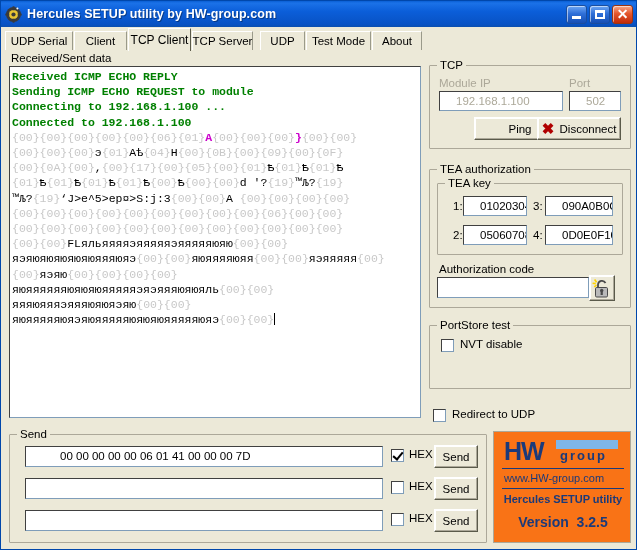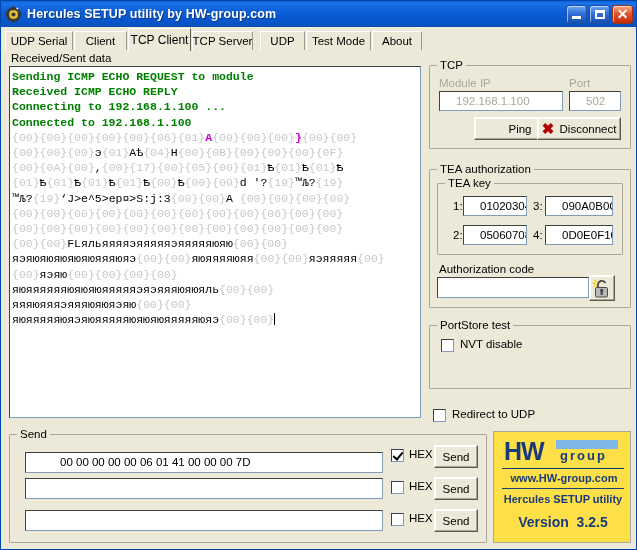--- a/index.html
+++ b/index.html
@@ -149,37 +149,37 @@
     box-sizing:border-box;background:#fff;
     border:1px solid #7f9db9;border-top-color:#404040;border-left-color:#404040;
     font-size:11.5px;color:#000;padding:2px 3px;line-height:15px;
     font-family:"Liberation Sans",sans-serif;
     white-space:nowrap;overflow:hidden;
   }
 
   
   .logobox{
     position:absolute;left:492px;top:430px;width:138px;height:112px;
-    background:#fde047;border:1px solid #aca899;
+    background:#f97316;border:1px solid #aca899;
     box-sizing:border-box;
   }
   .lg-hw{
     position:absolute;left:10px;top:6px;
     font-size:25px;font-weight:bold;color:#1b3a7a;
     font-family:"Liberation Sans",sans-serif;letter-spacing:-1px;line-height:26px;
   }
   .lg-bar{position:absolute;left:62px;top:8px;width:62px;height:9px;background:#7fb6e8;}
   .lg-group{
     position:absolute;left:66px;top:17px;font-size:13px;font-weight:bold;
     color:#1b3a7a;letter-spacing:2px;line-height:14px;
   }
   .lg-rule{position:absolute;left:8px;top:36px;width:122px;height:1px;background:#1b3a7a;}
   .lg-url{
-    position:absolute;left:10px;top:39px;width:120px;text-align:center;
-    font-size:11px;font-weight:bold;color:#1b3a7a;line-height:14px;
+    position:absolute;left:10px;top:39px;width:120px;text-align:left;
+    font-size:11px;font-weight:normal;color:#1b3a7a;line-height:14px;
   }
   .lg-rule2{position:absolute;left:8px;top:56px;width:122px;height:1px;background:#1b3a7a;}
   .lg-app{
     position:absolute;left:6px;top:60px;width:126px;text-align:center;
     font-size:11px;font-weight:bold;color:#1b3a7a;line-height:15px;
   }
   .lg-ver{
     position:absolute;left:6px;top:82px;width:126px;text-align:center;
     font-size:14px;font-weight:bold;color:#1b3a7a;line-height:16px;
   }
@@ -233,22 +233,22 @@
     <div class="tab" style="left:73px;width:53px;">Client</div>
     <div class="tab active" style="left:127px;width:63px;">TCP Client</div>
     <div class="tab" style="left:191px;width:61px;">TCP Server</div>
     <div class="tab" style="left:259px;width:45px;">UDP</div>
     <div class="tab" style="left:305px;width:65px;">Test Mode</div>
     <div class="tab" style="left:371px;width:50px;">About</div>
   </div>
 
   <div class="rsd-label">Received/Sent data</div>
   <div class="console" id="console">
+      <div class="cline green">Received ICMP ECHO REPLY</div>
       <div class="cline green">Sending ICMP ECHO REQUEST to module</div>
-      <div class="cline green">Received ICMP ECHO REPLY</div>
       <div class="cline green">Connecting to 192.168.1.100 ...</div>
       <div class="cline green">Connected to 192.168.1.100</div>
       <div class="cline data"><span class="hx">{00}{00}{00}{00}{00}{06}{01}</span><span class="pk">A</span><span class="hx">{00}{00}{00}</span><span class="pk">}</span><span class="hx">{00}{00}</span></div>
       <div class="cline data"><span class="hx">{00}{00}{00}</span><span class="bk">э</span><span class="hx">{01}</span><span class="bk">Aѣ</span><span class="hx">{04}</span><span class="bk">H</span><span class="hx">{00}{0B}{00}{09}{00}{0F}</span></div>
       <div class="cline data"><span class="hx">{00}{0A}{00}</span><span class="bk">,</span><span class="hx">{00}{17}{00}{05}{00}{01}</span><span class="bk">Ѣ</span><span class="hx">{01}</span><span class="bk">Ѣ</span><span class="hx">{01}</span><span class="bk">Ѣ</span></div>
       <div class="cline data"><span class="hx">{01}</span><span class="bk">Ѣ</span><span class="hx">{01}</span><span class="bk">Ѣ</span><span class="hx">{01}</span><span class="bk">Ѣ</span><span class="hx">{01}</span><span class="bk">Ѣ</span><span class="hx">{00}</span><span class="bk">Ѣ</span><span class="hx">{00}{00}</span><span class="bk">d '?</span><span class="hx">{19}</span><span class="bk">™Љ?</span><span class="hx">{19}</span></div>
       <div class="cline data"><span class="bk">™Љ?</span><span class="hx">{19}</span><span class="bk">‘J&gt;e^5&gt;ep¤&gt;S:j:3</span><span class="hx">{00}{00}</span><span class="bk">A </span><span class="hx">{00}{00}{00}{00}</span></div>
       <div class="cline data"><span class="hx">{00}{00}{00}{00}{00}{00}{00}{00}{00}{06}{00}{00}</span></div>
       <div class="cline data"><span class="hx">{00}{00}{00}{00}{00}{00}{00}{00}{00}{00}{00}{00}</span></div>
       <div class="cline data"><span class="hx">{00}{00}</span><span class="bk">FLяльяяяяэяяяяяэяяяяяюяю</span><span class="hx">{00}{00}</span></div>
@@ -312,21 +312,21 @@
     <div class="cbl" style="left:31px;top:19px;">NVT disable</div>
   </div>
 
   <div class="cbox" style="left:432px;top:408px;"></div>
   <div class="cbl" style="left:451px;top:407px;">Redirect to UDP</div>
 
   <div class="gb" id="gb-send">
     <div class="gb-frame" style="top:6px;"></div>
     <div class="gb-cap">Send</div>
 
-    <div class="sendrow-inp" style="top:24px;padding-left:34px;">00 00 00 00 00 06 01 41 00 00 00 7D</div>
+    <div class="sendrow-inp" style="top:18px;padding-left:34px;">00 00 00 00 00 06 01 41 00 00 00 7D</div>
     <div class="cbox checked" style="left:382px;top:21px;"></div>
     <div class="cbl" style="left:400px;top:20px;">HEX</div>
     <div class="btn" style="left:425px;top:17px;width:44px;height:23px;">
       <span>Send</span>
     </div>
 
     <div class="sendrow-inp" style="top:50px;"></div>
     <div class="cbox" style="left:382px;top:53px;"></div>
     <div class="cbl" style="left:400px;top:52px;">HEX</div>
     <div class="btn" style="left:425px;top:49px;width:44px;height:23px;">

